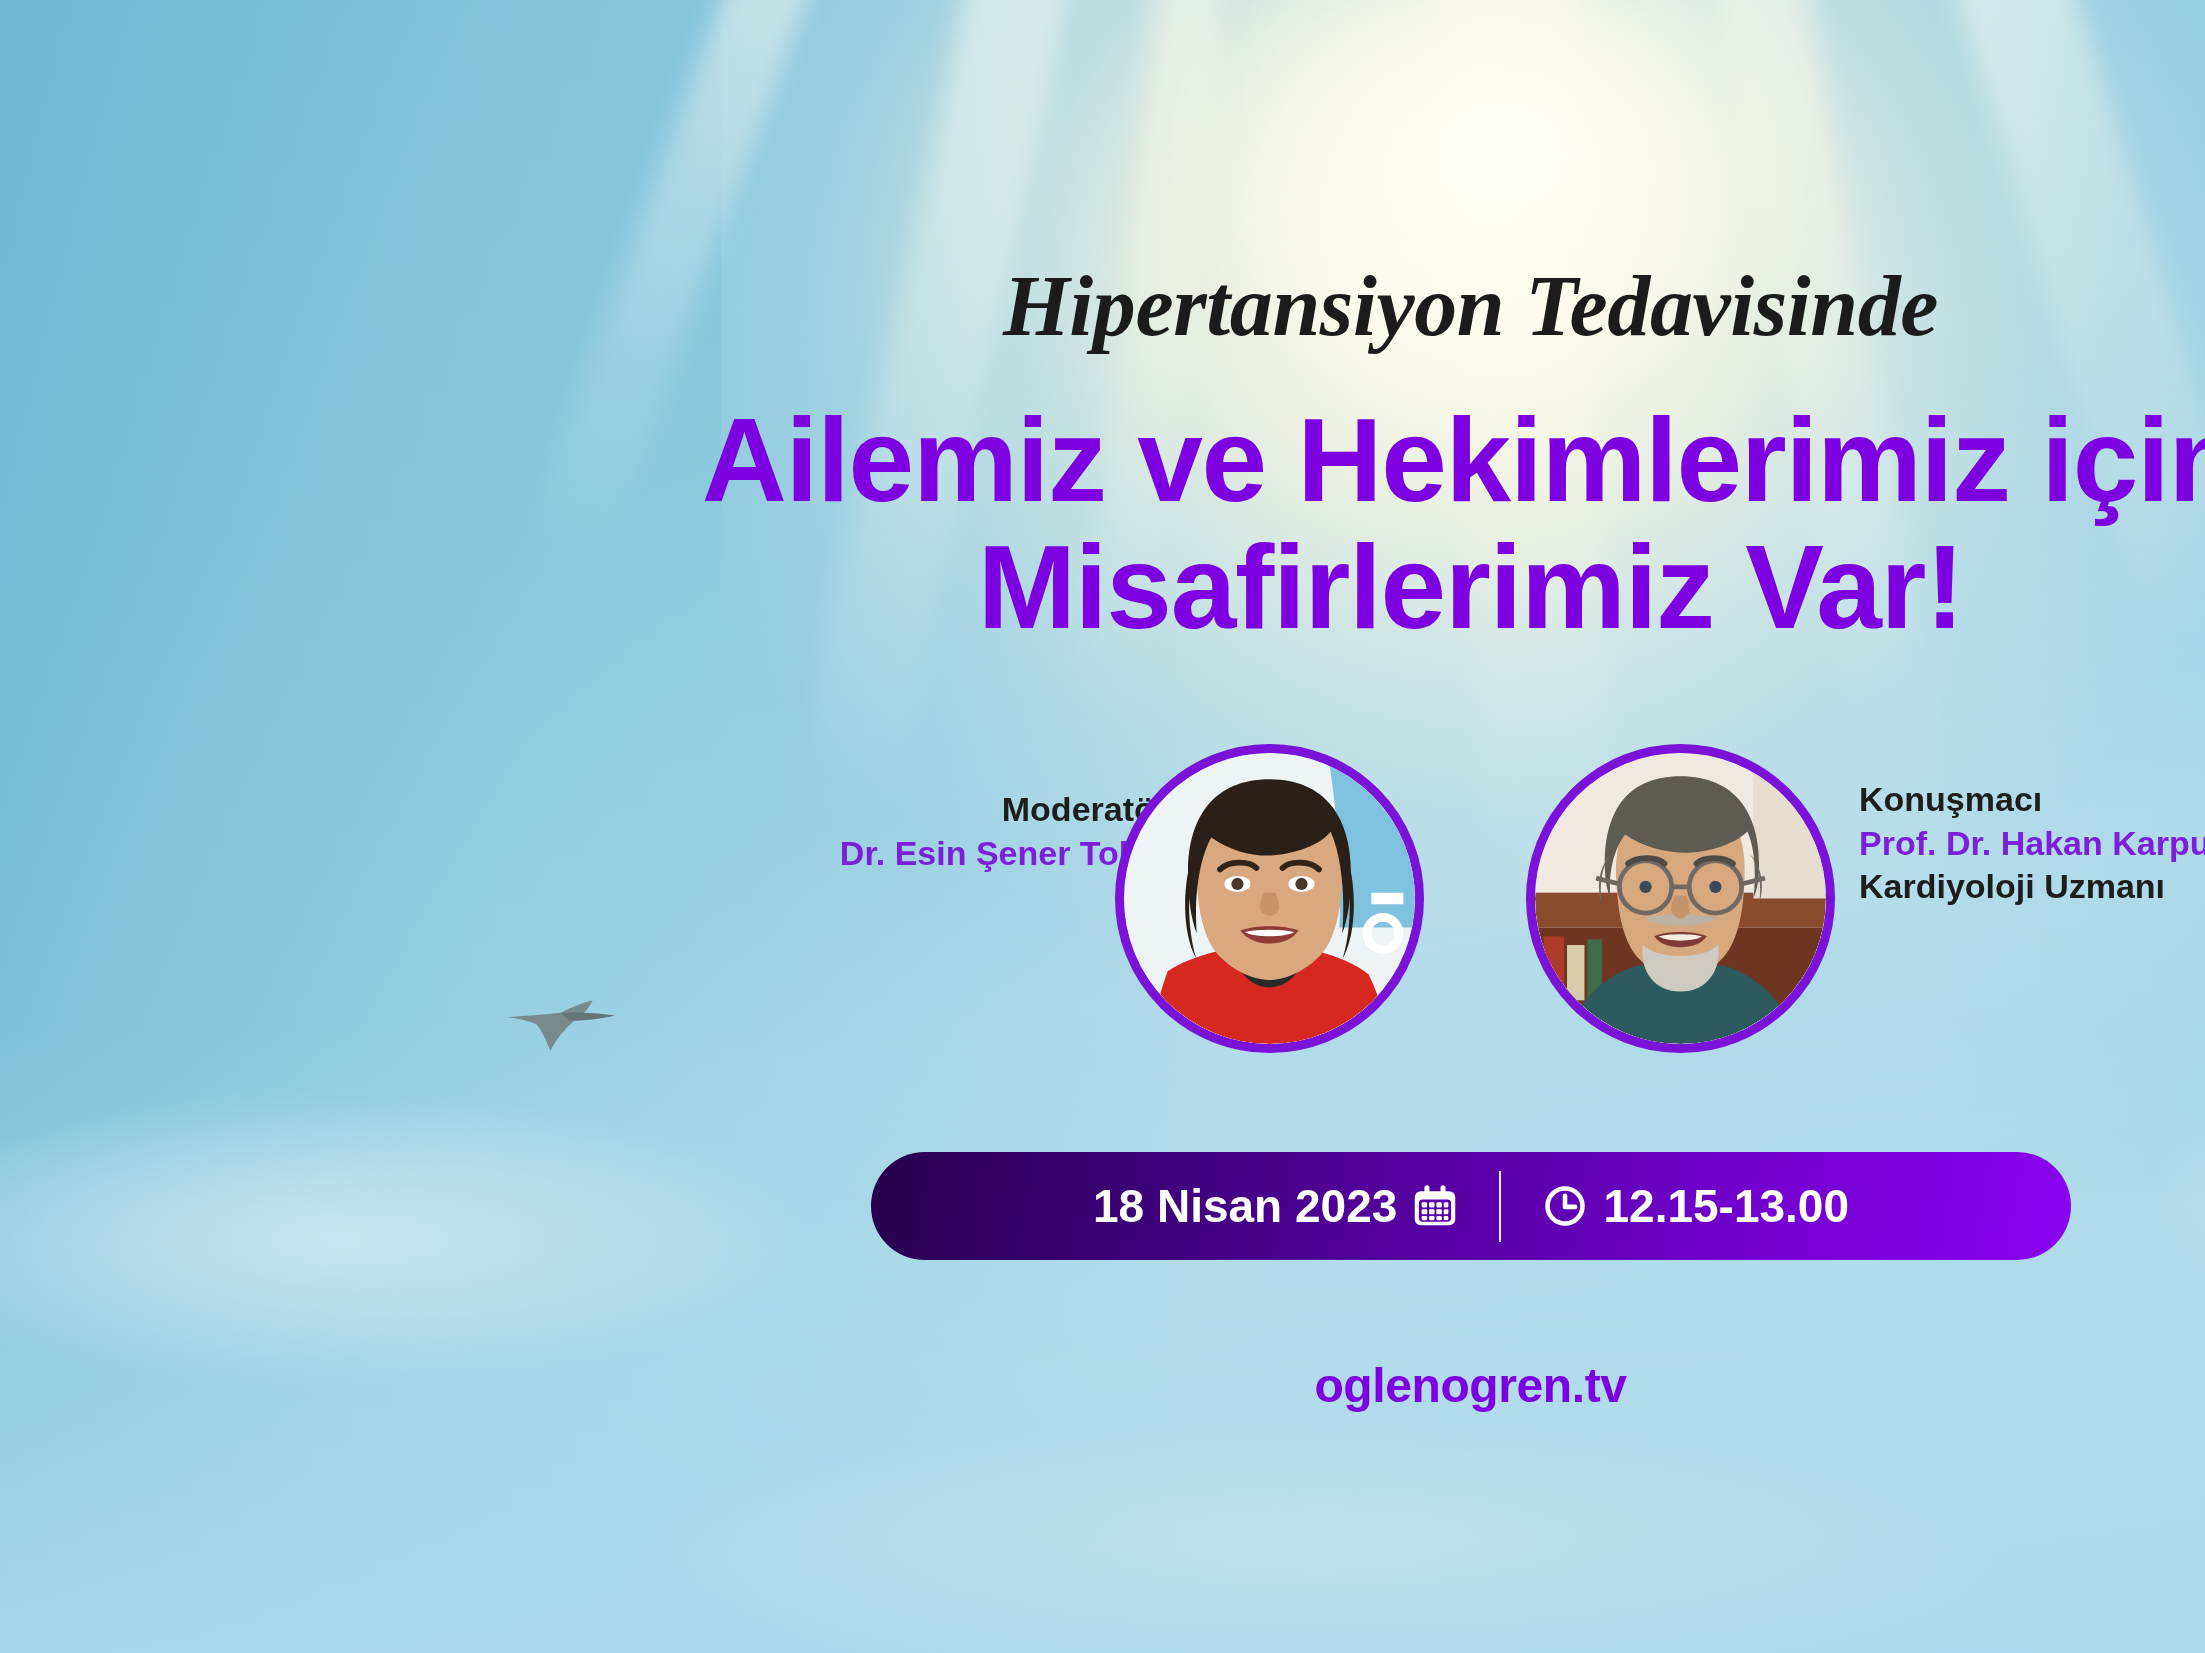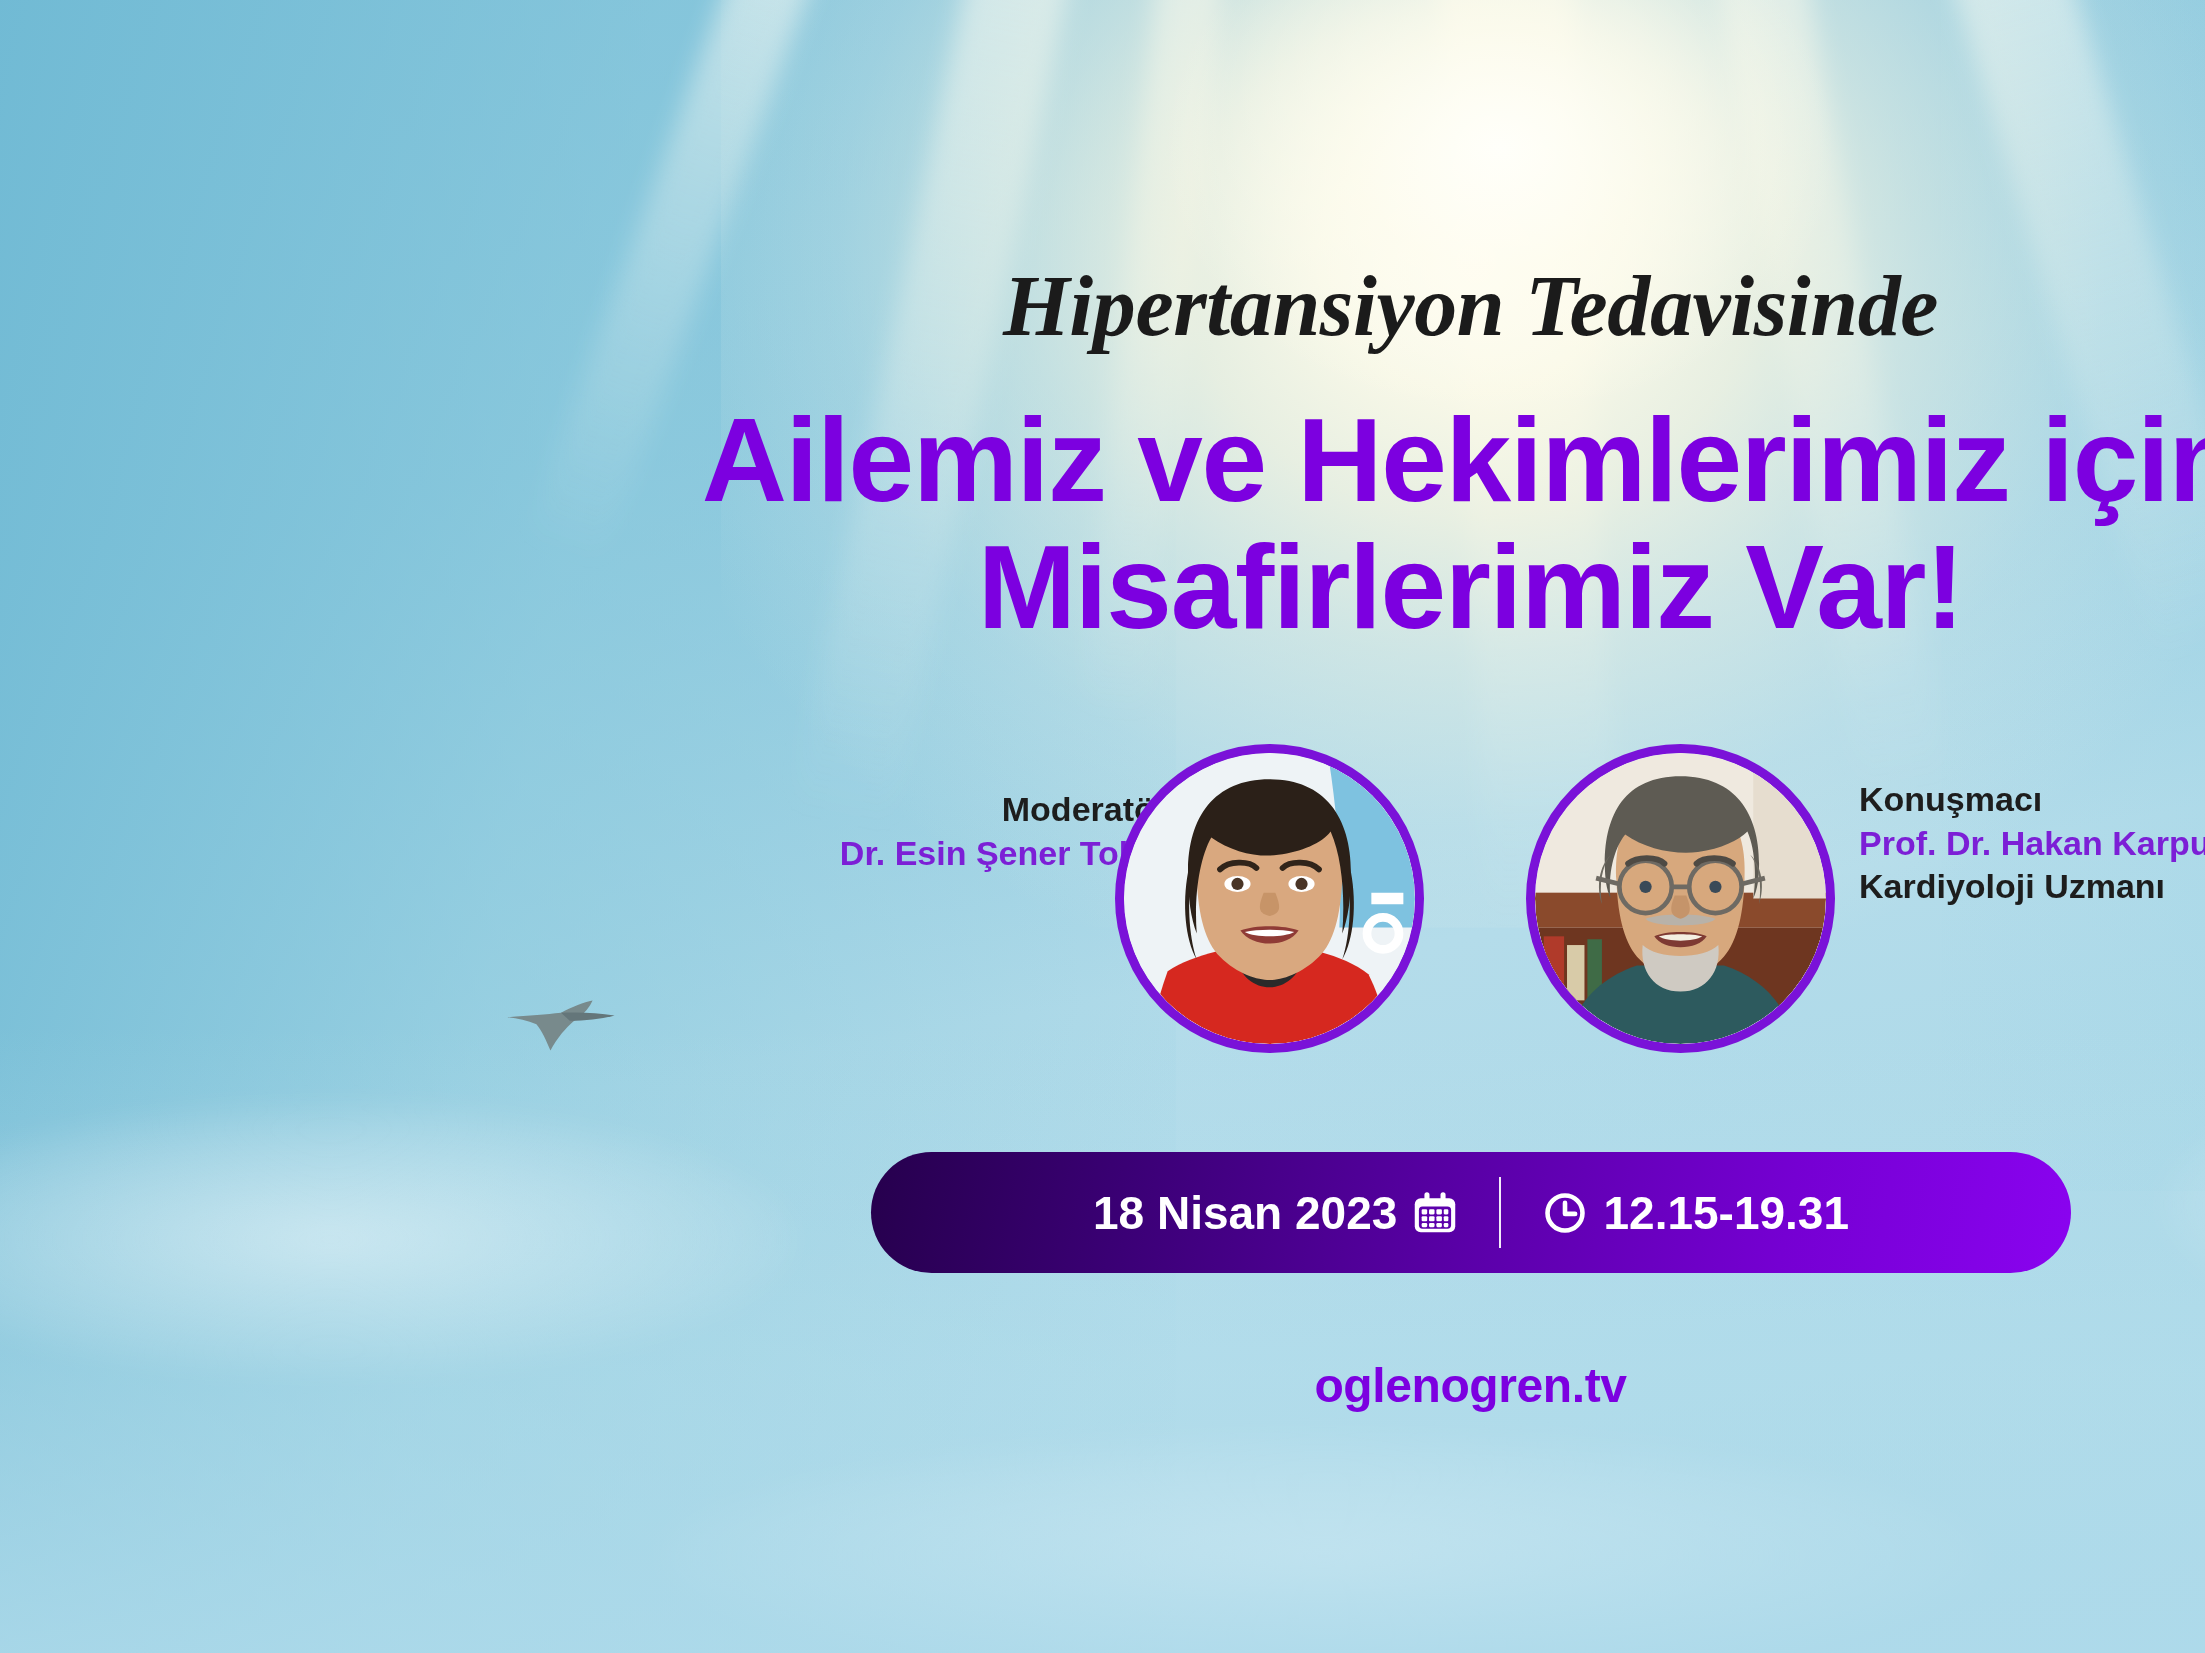--- a/index.html
+++ b/index.html
@@ -120,21 +120,21 @@
     background:#dfe7ee;
   }
   .avatar.mod{left:1115px;}
   .avatar.spk{left:1526px;}
   .avatar .ph{position:absolute;inset:0;overflow:hidden;border-radius:50%;}
   .avatar svg{display:block;width:100%;height:100%;}
 
   
   .pill{
     position:absolute;left:871px;top:1152px;
-    width:1200px;height:121px;
+    width:1200px;height:108px;
     border-radius:61px;
     background:linear-gradient(100deg,#26004d 0%, #3b0076 22%, #5c00ab 52%, #7500d2 76%, #8a03f0 100%);
     display:flex;align-items:center;justify-content:center;
     box-sizing:border-box;
   }
   .pill-seg{
     display:flex;align-items:center;gap:15px;
     color:#ffffff;font-weight:700;font-size:46px;
     white-space:nowrap;
   }
@@ -319,21 +319,21 @@
 
       <div class="pill-div"></div>
 
       <div class="pill-seg right">
         <span class="pill-ico">
           <svg viewBox="0 0 100 100" xmlns="http://www.w3.org/2000/svg">
             <circle cx="50" cy="50" r="38" fill="none" stroke="#ffffff" stroke-width="10"></circle>
             <path d="M50 28 V52 H72" fill="none" stroke="#ffffff" stroke-width="10" stroke-linecap="round" stroke-linejoin="round"></path>
           </svg>
         </span>
-        <span>12.15-19.31</span>
+        <span>12.15-13.00</span>
       </div>
     </div>
 
     <div class="site">oglenogren.tv</div>
 
   </div>
 </div>
 
 
 </body></html>

